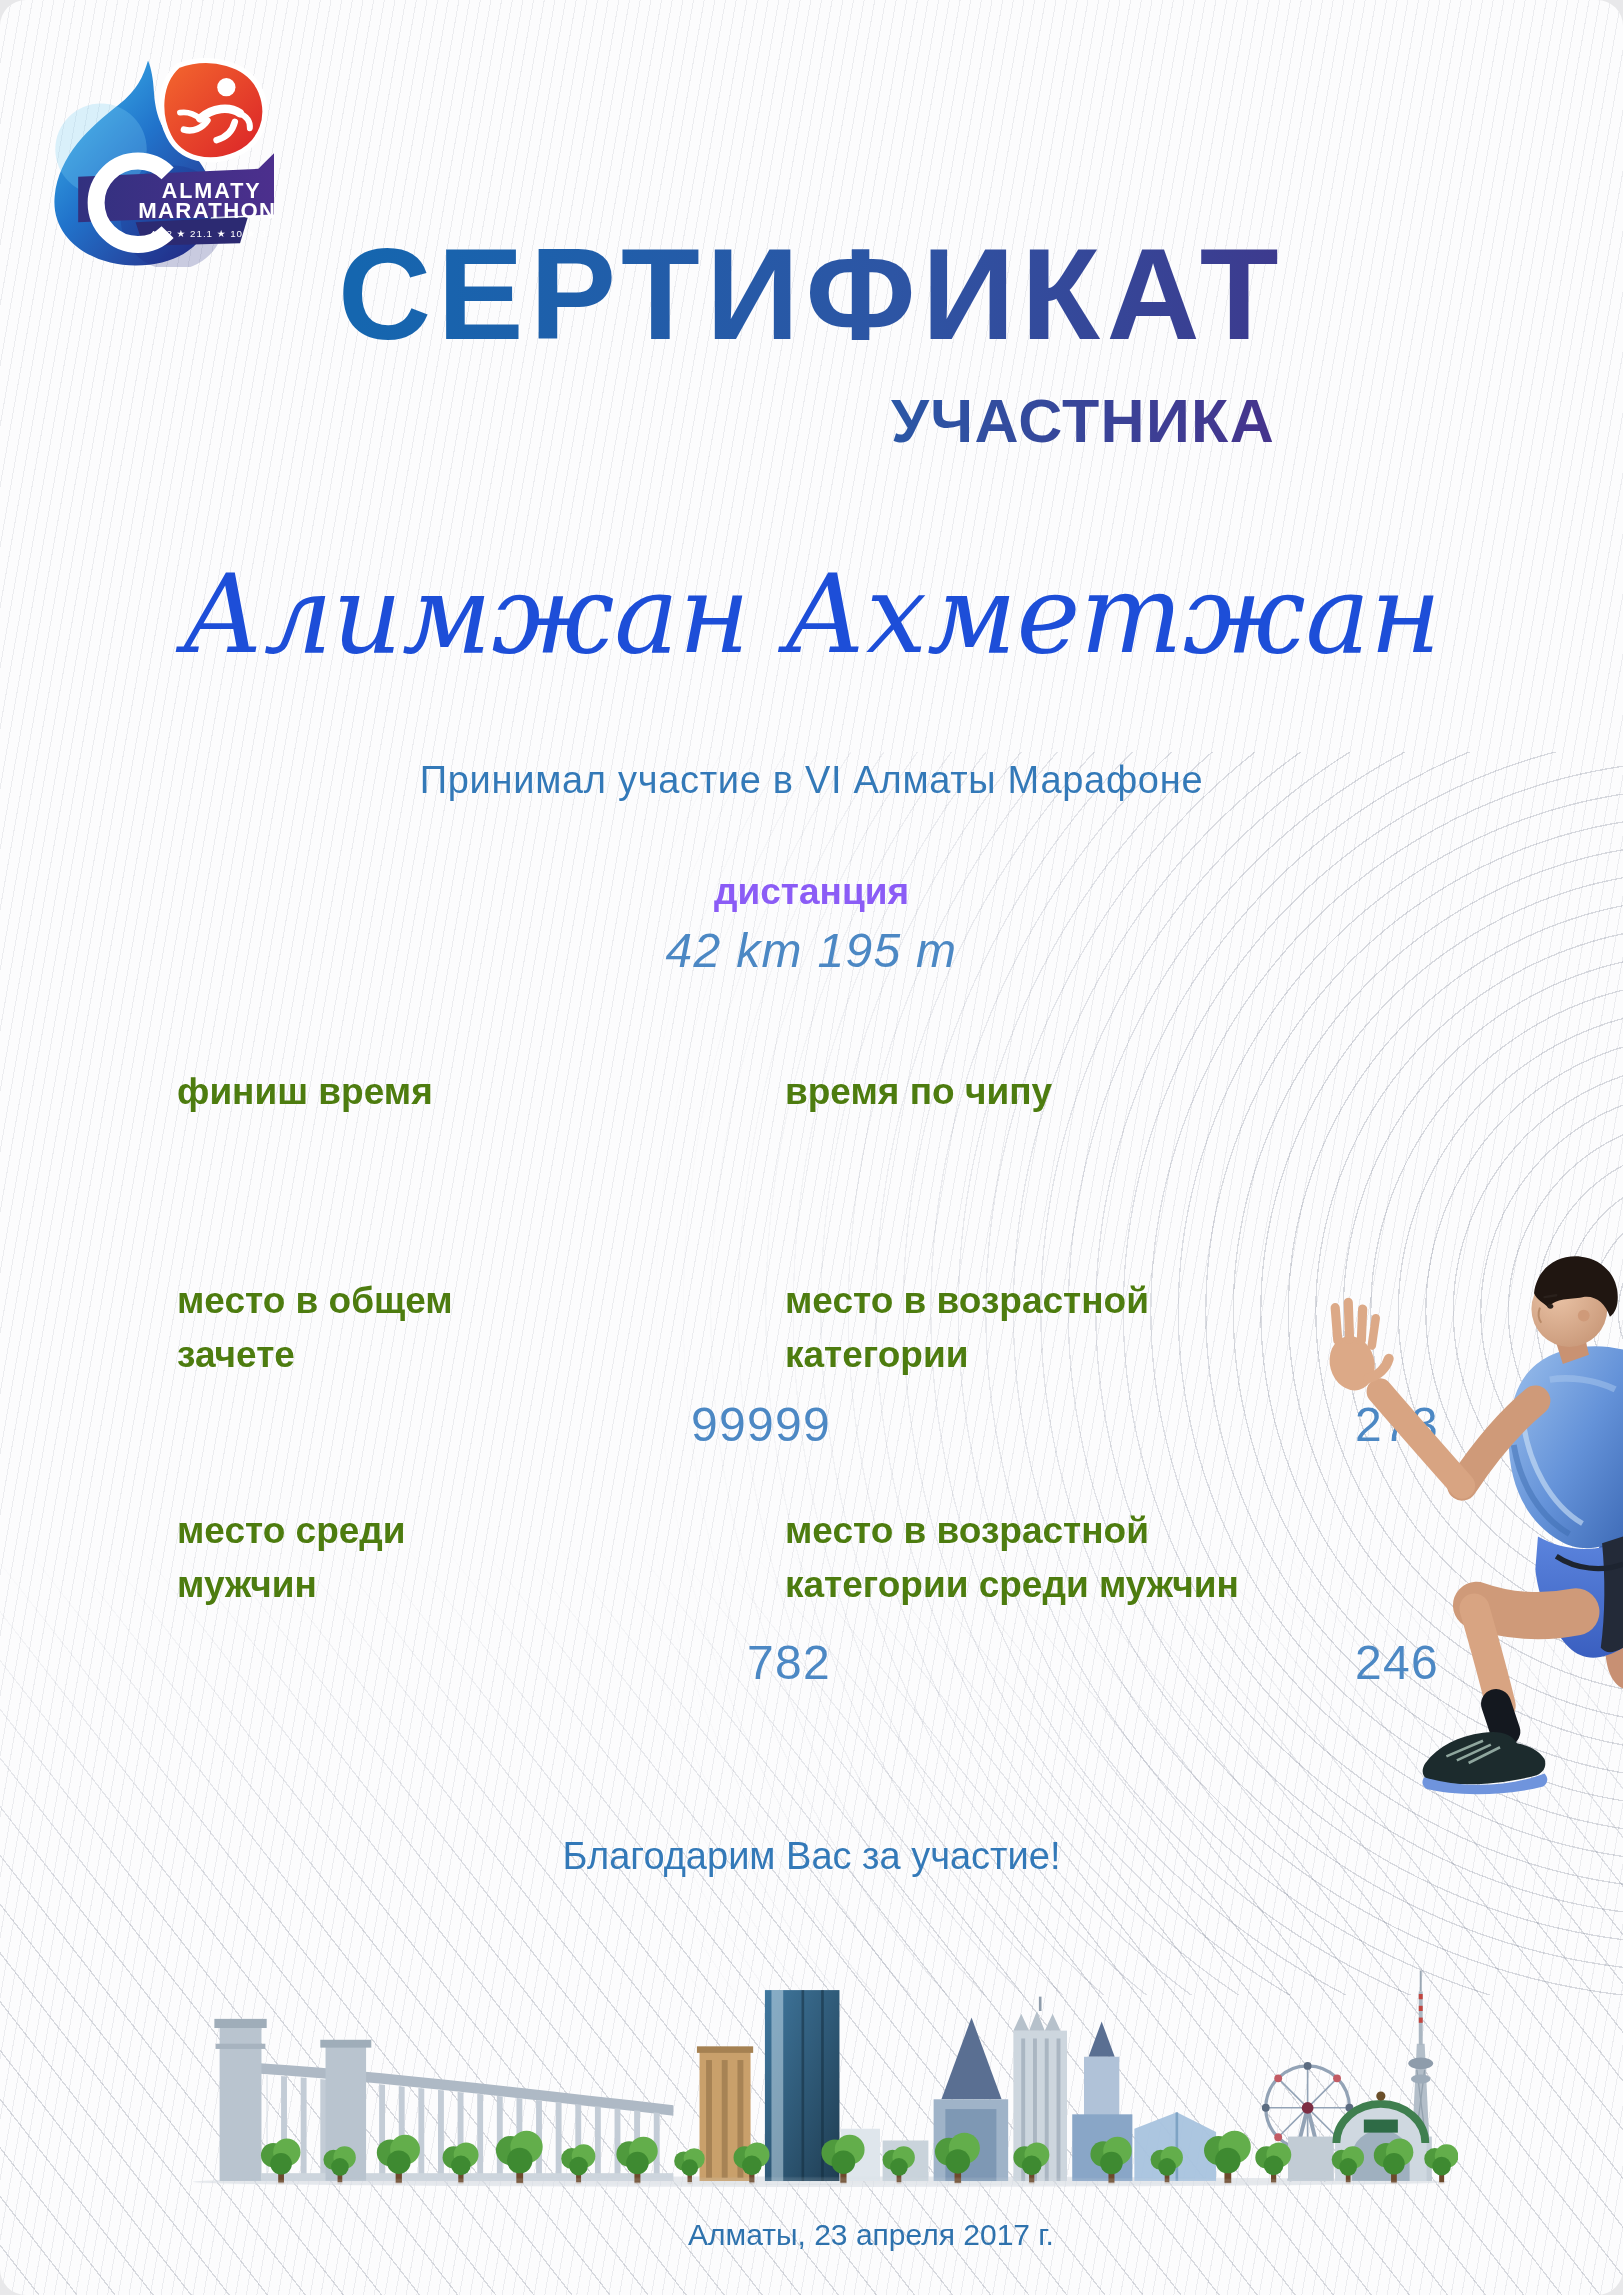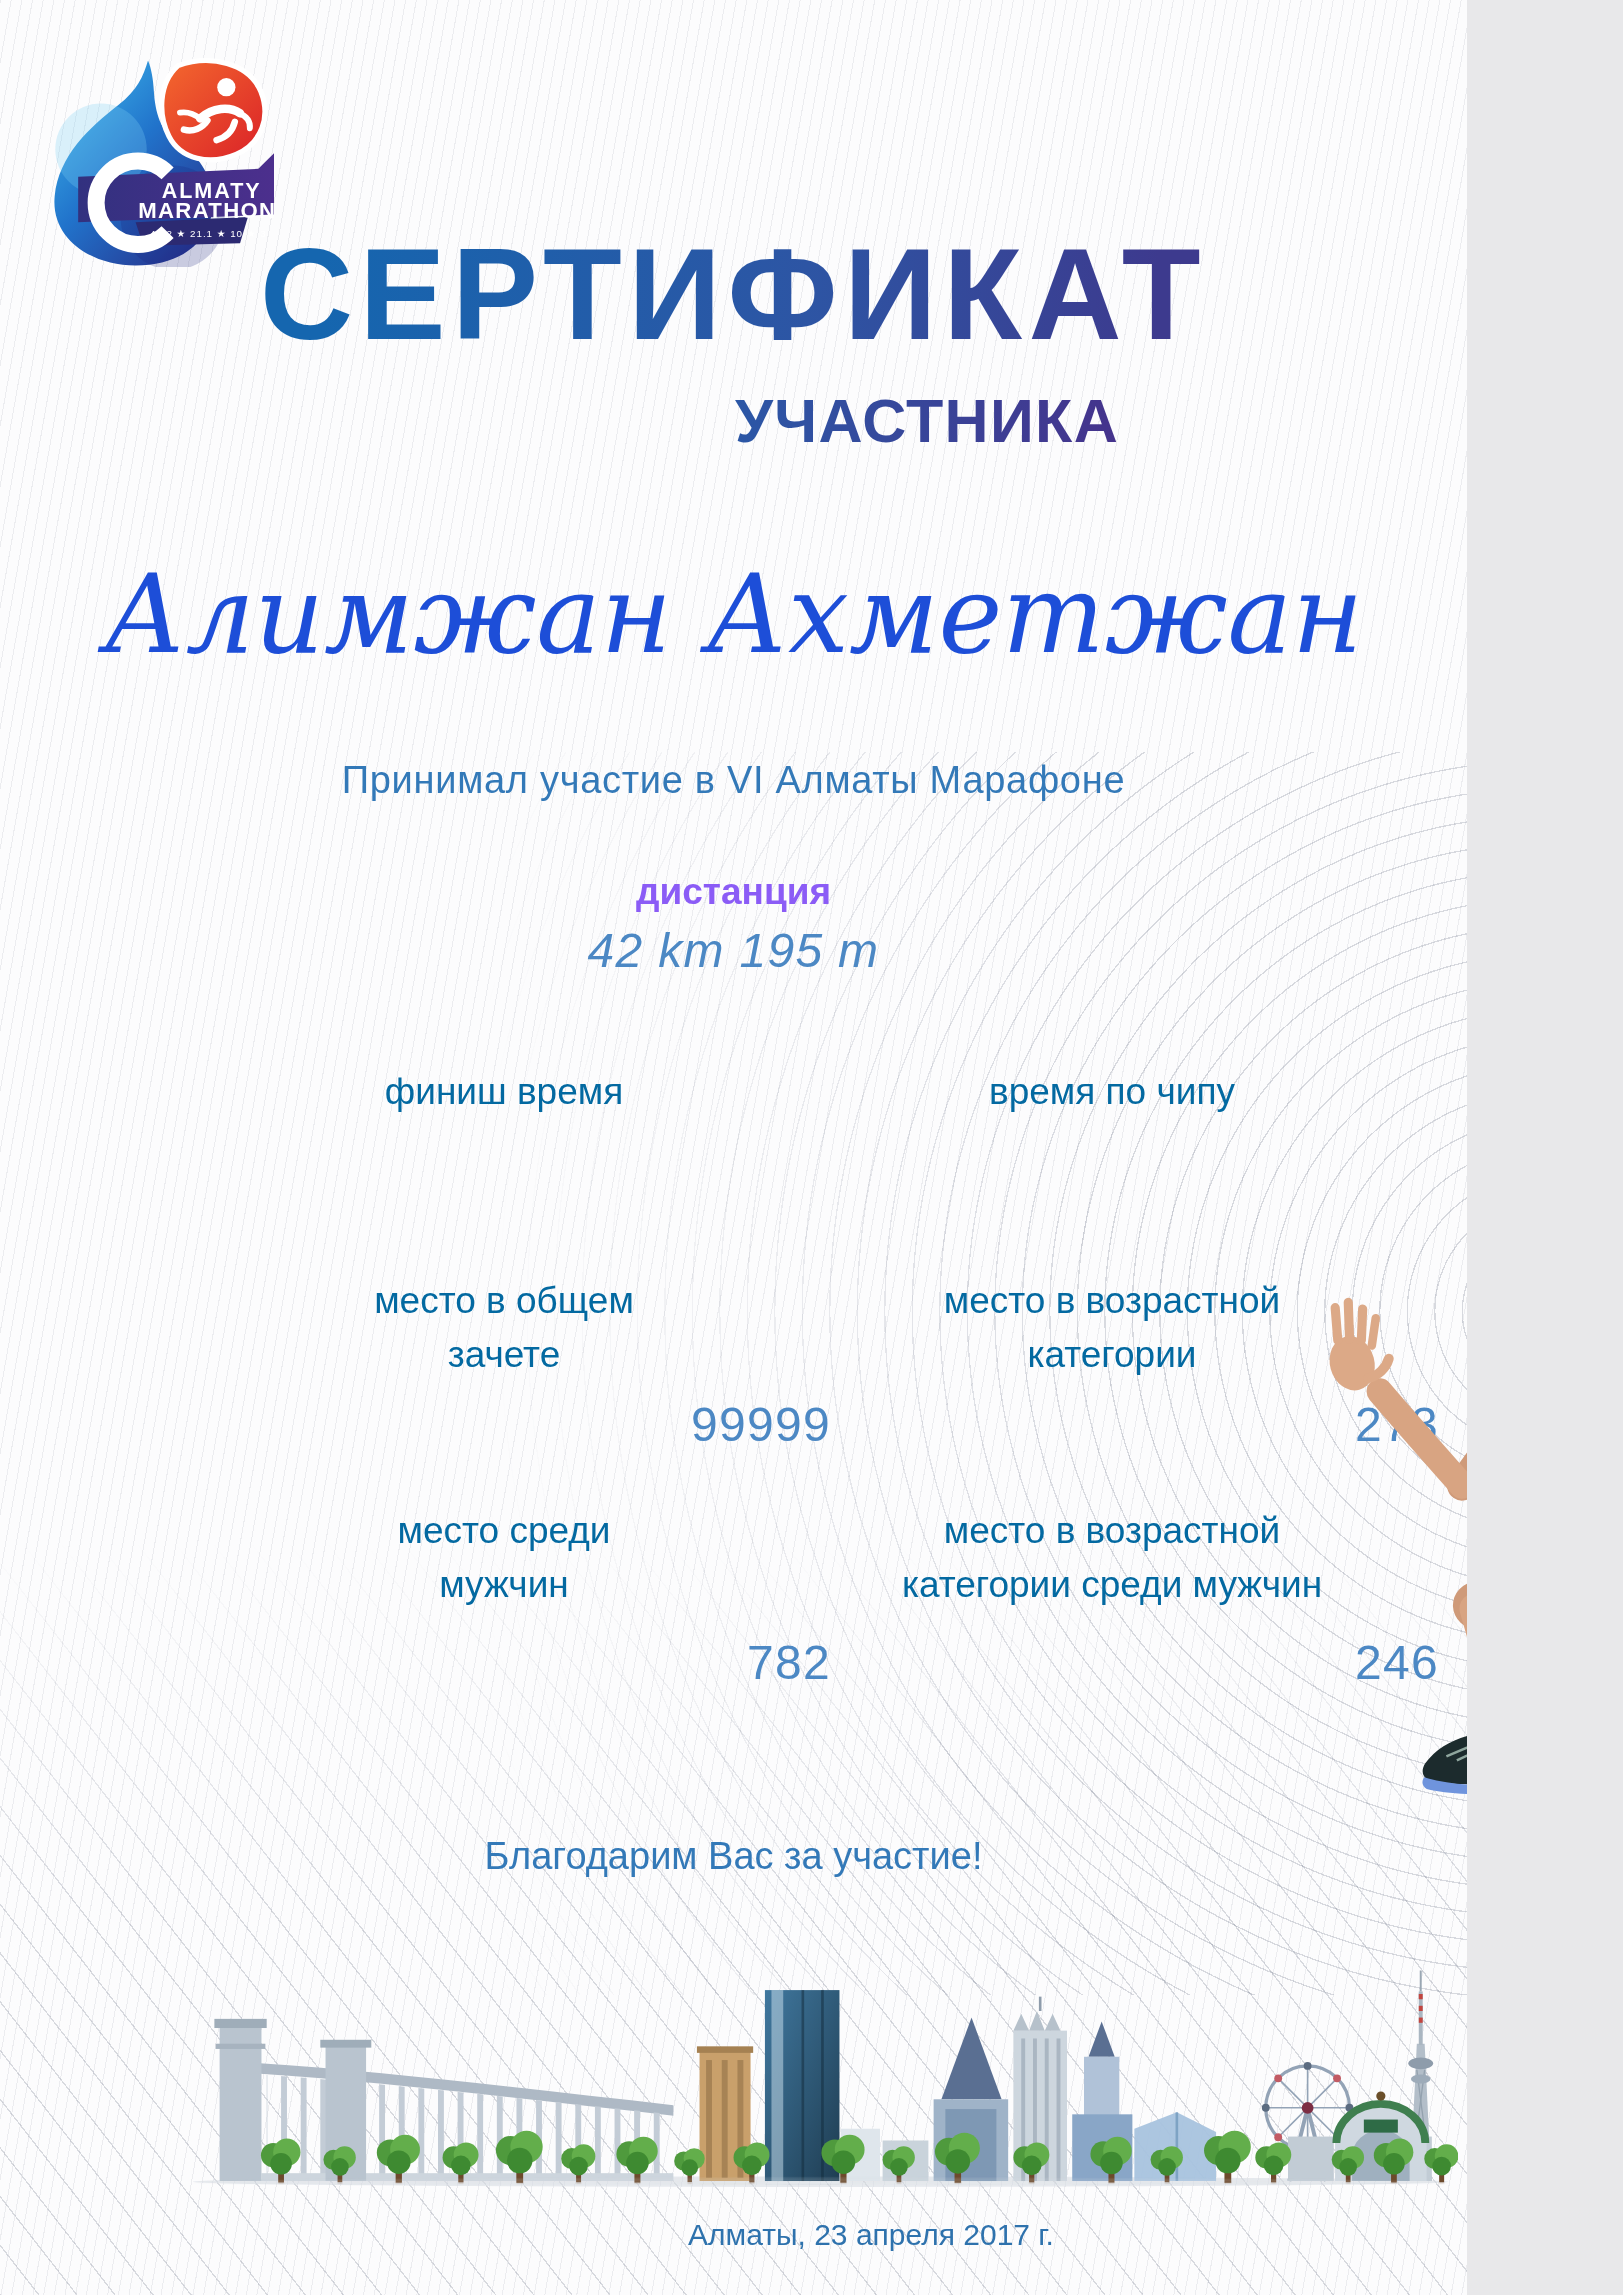--- a/index.html
+++ b/index.html
@@ -1,18 +1,19 @@
 <!DOCTYPE html>
 <html style="font-size:10.5px"><head>
 <meta charset="utf-8">
 <style>
   html,body{margin:0;padding:0;background:#e8e8ea;}
   .page{
-    position:relative;width:1467px;height:2295px;background:#fcfcfd;overflow:hidden;
+    position:relative;width:1623px;height:2295px;background:#fcfcfd;overflow:hidden;
     font-family:"Liberation Sans",sans-serif;
+    border-radius:26px;
   }
   
   .bg-fine{
     position:absolute;inset:0;
     background:repeating-linear-gradient(100deg, rgba(128,133,150,0.13) 0 1px, transparent 1px 10.5px);
   }
   .bg-coarse{
     position:absolute;left:0;right:0;bottom:0;height:752px;
     background:repeating-linear-gradient(52deg, rgba(110,118,138,0.26) 0 1.3px, transparent 1.3px 30px);
     -webkit-mask-image:linear-gradient(to top,#000 50%,transparent);
@@ -48,22 +49,22 @@
   }
   .distance-label{
     position:absolute;left:0;width:100%;top:871px;text-align:center;
     font-size:37px;font-weight:bold;color:#8b5cf6;
   }
   .distance-value{
     position:absolute;left:0;width:100%;top:923px;text-align:center;
     font-size:48px;color:#4c88c4;letter-spacing:1.3px;font-style:italic;
   }
   .res-label{
-    position:absolute;font-size:37px;font-weight:normal;color:#0369a1;
-    white-space:pre-line;line-height:1.45;text-align:center;
+    position:absolute;font-size:37px;font-weight:bold;color:#4d7c0f;
+    white-space:pre-line;line-height:1.45;text-align:left;
   }
   .res-value{
     position:absolute;font-size:48px;color:#4c88c4;text-align:right;letter-spacing:1.3px;
   }
   .col-l{left:177px;width:654px;}
   .col-r{left:785px;width:654px;}
   .row1{top:1065px;}
   .row2-label{top:1274px;}
   .row2-value{top:1397px;}
   .row3-label{top:1504px;}

